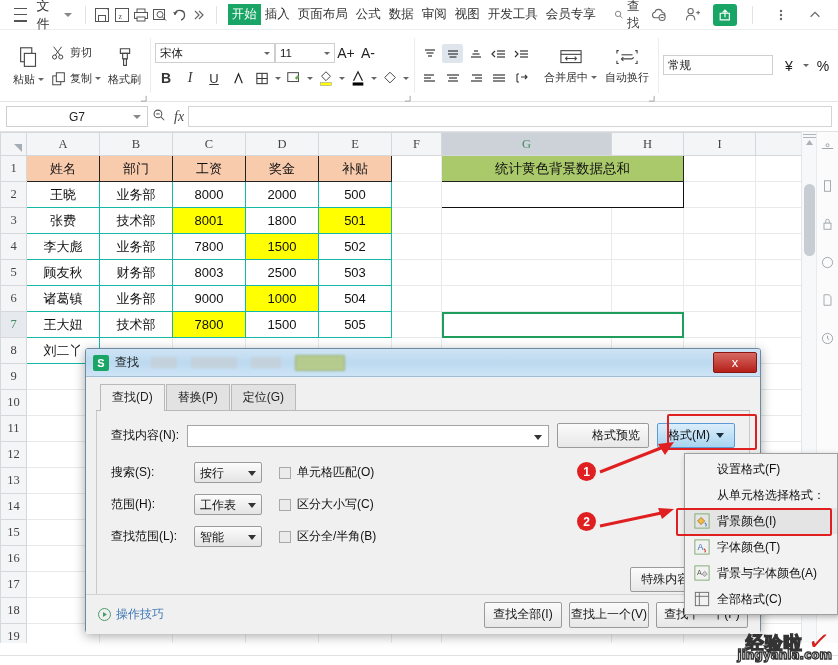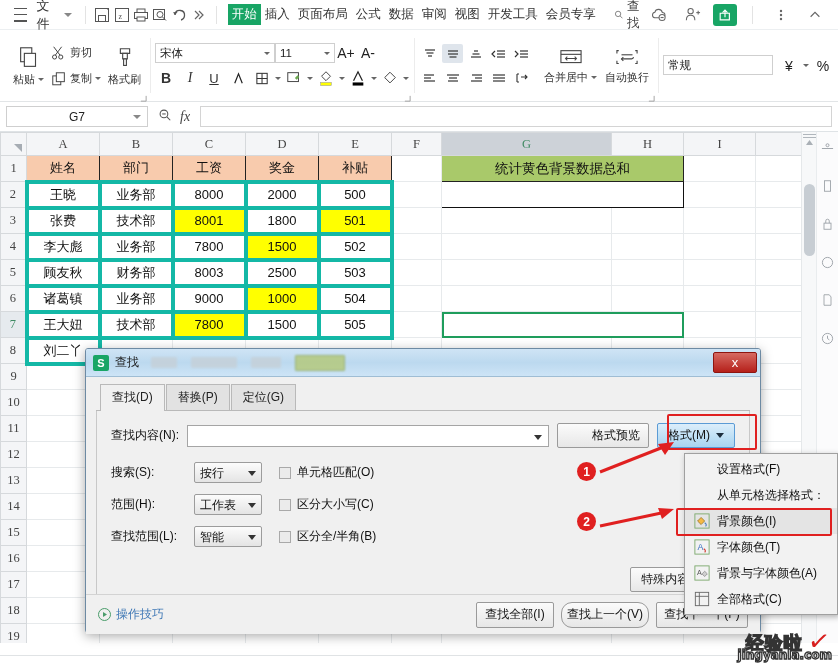--- a/index.html
+++ b/index.html
@@ -63,21 +63,21 @@
   .aligngrid { display:flex; flex-direction:column; gap:5px; }
   .alignrow { display:flex; gap:2px; }
   .abtn { width:21px;height:19px;display:flex;align-items:center;justify-content:center;border-radius:2px; }
   .abtn.on { background:#dfe5ec; }
   .numbox { display:flex; flex-direction:row; gap:5px; }
   .numfield { width:110px; }
   .numrow { display:flex; align-items:center; gap:3px; font-size:12px; color:#222; }
   .corner { position:absolute; right:3px; bottom:3px; width:7px;height:7px; }
 
   
-  .fbar { height:30px; display:flex; align-items:center; background:#fff; border-bottom:1px solid #dfe3e6; padding:0 6px; gap:6px; }
+  .fbar { height:30px; display:flex; align-items:center; background:#fff; border-bottom:1px solid #dfe3e6; padding:0 6px; gap:0; }
   .namebox { width:142px; height:21px; border:1px solid #cfcfcf; background:#fff; display:flex; align-items:center; justify-content:center; position:relative; font-size:12px; color:#222;}
   .namebox .caret-sm { position:absolute; right:6px; margin:0; }
   .fx-ic { display:flex; align-items:center; gap:8px; padding:0 4px; }
   .finput { flex:1; height:21px; border:1px solid #d4d4d4; background:#fff; }
 
   
   .gridwrap { position:relative; height:511px; overflow:hidden; background:#fff; }
   table.sheet { border-collapse:collapse; table-layout:fixed; }
   .sheet th, .sheet td { padding:0; margin:0; }
   .colhead { height:23px; background:#f4f5f7; border:1px solid #d6d9dc; font-weight:normal;
@@ -85,21 +85,21 @@
   .colhead.sel { background:#cdd2d8; color:#3f8a63; }
   .corner-head { width:26px; background:#f4f5f7; border:1px solid #d6d9dc; position:relative;}
   .corner-head::after { content:""; position:absolute; right:4px; bottom:3px; border-left:8px solid transparent; border-top:8px solid #a6acb3;}
   .rowhead { width:26px; height:26px; background:#f4f5f7; border:1px solid #d6d9dc;
              text-align:center; font-size:12.5px; color:#444; font-weight:normal;
              font-family:"Liberation Serif", serif;}
   .rowhead.sel { color:#3f8a63; background:#e6eaee;}
   .cell { height:26px; border:1px solid #dfe2e5; text-align:center; font-size:13px; color:#111; }
   .cell.blank { border-color:#e7eaec; }
   .hdrcell { background:#f8cbad; border:1px solid #222; font-weight:normal; }
-  .datacell { border:4px solid #14b8a6; background:#fff;text-align:center; }
+  .datacell { border:1px solid #14b8a6; background:#fff;text-align:center; }
   .yellow { background:#ffff00; }
   .greencell { background:#a9c96a; border:1px solid #222; font-size:13.5px; }
   .whitebox { background:#fff; border:1px solid #111; }
   .selbox { outline:2px solid #1f9d5c; outline-offset:-2px; }
 
   
   .vscroll { position:absolute; right:22px; top:0; width:15px; bottom:0; background:#f7f8f9; border-left:1px solid #e5e8ea;}
   .vscroll .thumb { position:absolute; top:52px; left:2px; width:11px; height:72px; background:#c7cdd3; border-radius:6px;}
   .vs-top { position:absolute; top:4px; left:2px; width:11px; height:12px; display:flex;align-items:center;justify-content:center;}
   .vs-grip { position:absolute; top:-1px; left:1px; width:13px;height:10px; display:flex;flex-direction:column;justify-content:center;gap:2px;}
@@ -952,21 +952,21 @@
       <span class="tip">
         <span class="tipc">
             <svg width="6" height="7" viewBox="0 0 6 7">
               <path d="M1 1 L5 3.5 L1 6 Z" fill="#4a9d6b"></path>
             </svg>
           </span>
         <span>操作技巧</span>
       </span>
       <span class="footbtns">
         <span class="btn" style="width:78px;height:26px;">查找全部(I)</span>
-        <span class="btn" style="width:88px;height:26px;border-radius:11px;">查找上一个(V)</span>
+        <span class="btn" style="width:80px;height:26px;">查找上一个(V)</span>
         <span class="btn" style="width:92px;height:26px;">查找下一个(F)</span>
       </span>
     </div>
   </div>
 </div>
 
 <div class="menu">
   <div class="mitem">
     <span class="mi-ic"></span>
     <span>设置格式(F)</span>

